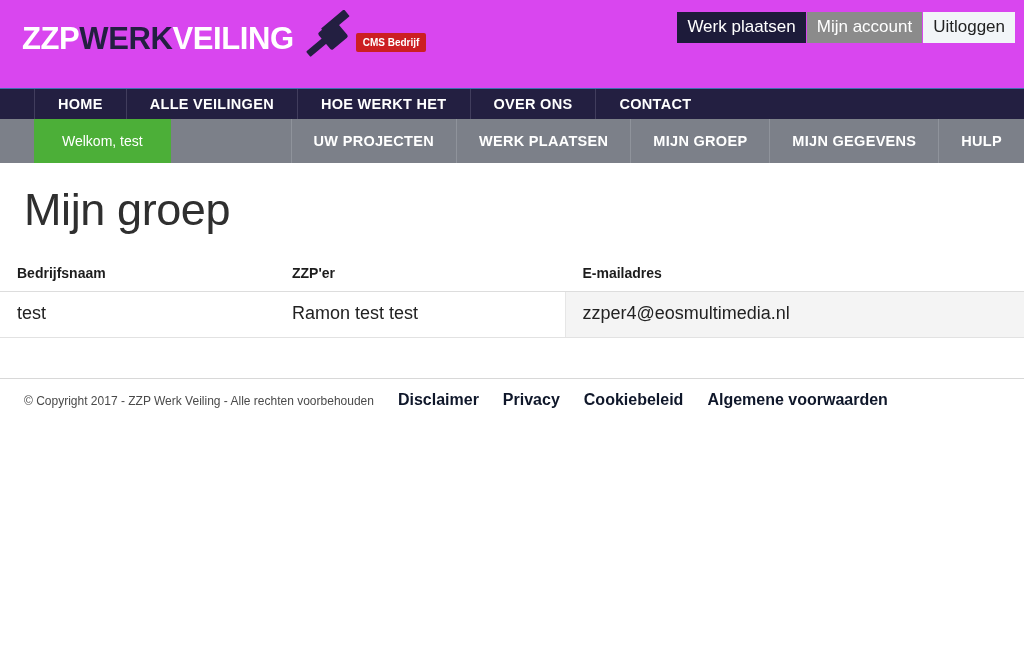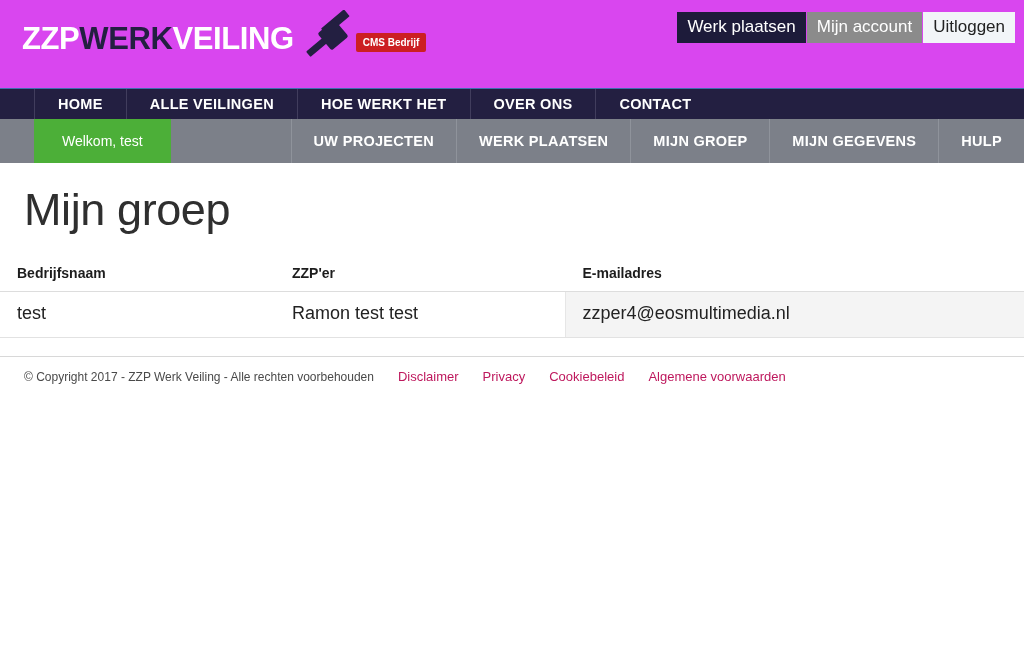--- a/index.html
+++ b/index.html
@@ -174,33 +174,34 @@
   table.group-table td.hl {
     background: #f4f4f4;
     border-left: 1px solid #e6e6e6;
   }
   table.group-table th.hl {
     border-left: 1px solid transparent;
   }
 
   
   .footer {
-    margin-top: 18px;
+    margin-top: 40px;
     border-top: 1px solid #d8d8d8;
     padding: 12px 0 0 24px;
     display: flex;
     align-items: baseline;
     gap: 24px;
     font-size: 12px;
     color: #4a4a4a;
   }
   .footer a {
-    color: #be185d;
+    color: #0f172a;
     text-decoration: none;
-    font-size: 13px;
+    font-size: 16px;
+    font-weight: bold;
   }
 </style>
 </head>
 <body>
 
 <div class="header">
 
   <div class="logo-block">
     <div class="logo-text"><span class="w">ZZP</span><span class="d">WERK</span><span class="w">VEILING</span></div>
 

